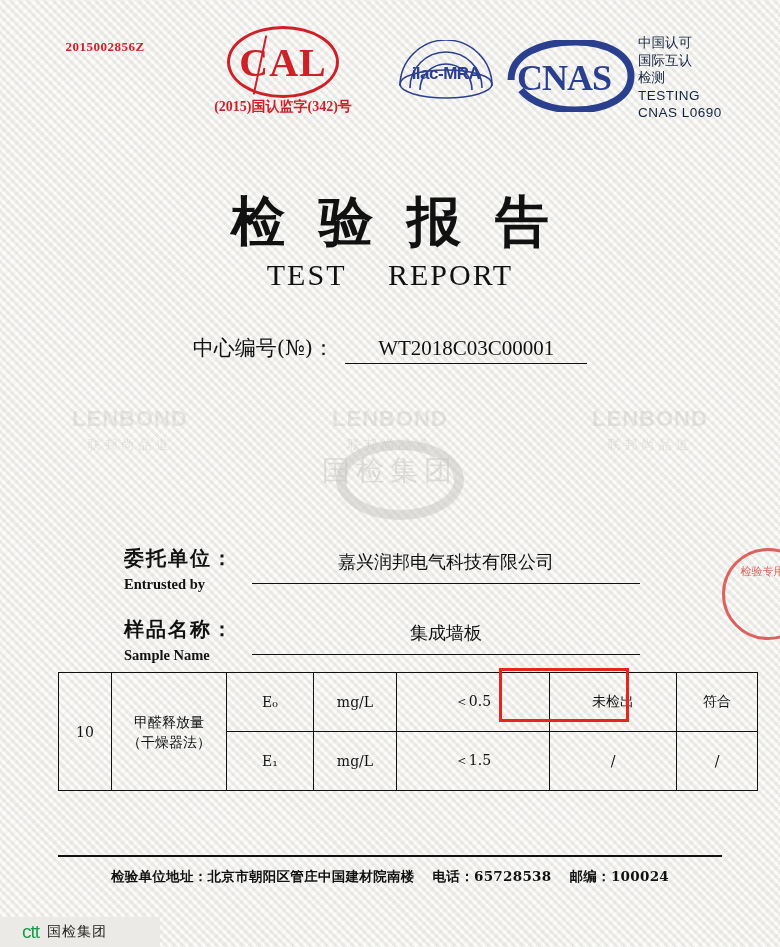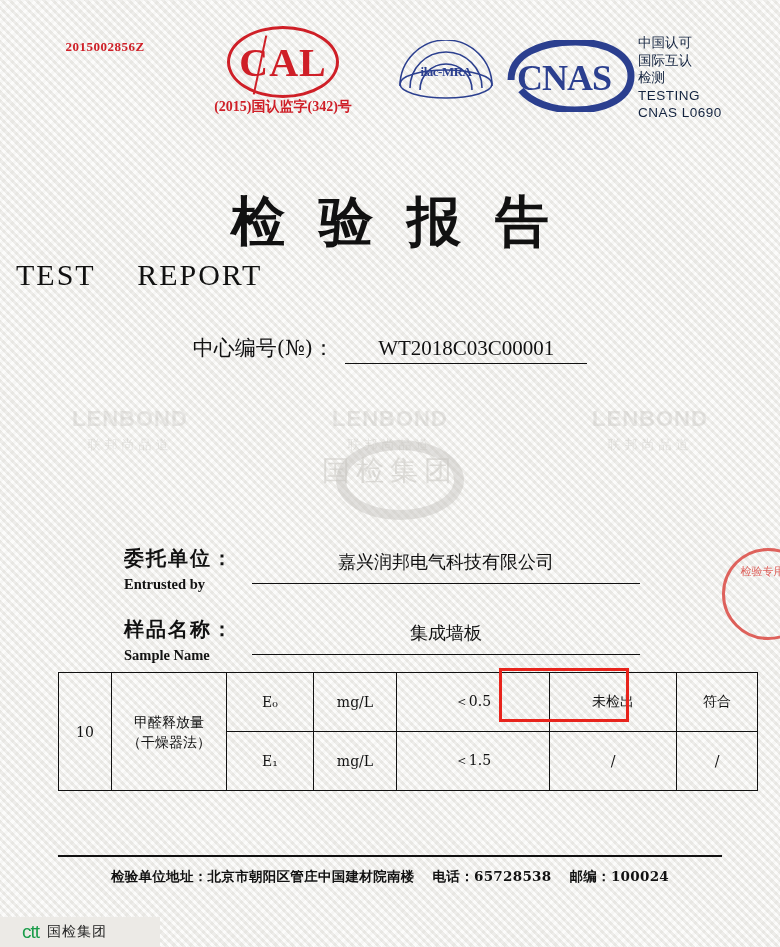--- a/index.html
+++ b/index.html
@@ -107,23 +107,23 @@
     height: 66px;
     color: #2b3f8f;
     text-align: center;
   }
   .ilac svg { display: block; }
   .ilac-text {
     position: absolute;
     left: 0;
     top: 24px;
     width: 120px;
-    font-family: Liberation Serif, serif;
-    font-weight: bold;
-    font-size: 13px;
+    font-family: Liberation Sans, sans-serif;
+    font-weight: bold;
+    font-size: 17px;
     color: #2b3f8f;
     letter-spacing: -0.5px;
   }
   .cnas {
     position: absolute;
     left: 505px;
     top: 16px;
     width: 130px;
     color: #2b3f8f;
   }
@@ -169,20 +169,21 @@
     letter-spacing: 34px;
     text-indent: 34px;
     color: #111;
     font-family: "DejaVu Serif", serif;
   }
   .title-en {
     position: absolute;
     top: 258px;
     left: 0;
     width: 780px;
+    text-align: center;
     font-size: 30px;
     color: #111;
     letter-spacing: 2px;
     font-family: "Liberation Serif", serif;
   }
   .title-en span { margin: 0 16px; }
   
   .repno {
     position: absolute;
     top: 334px;

